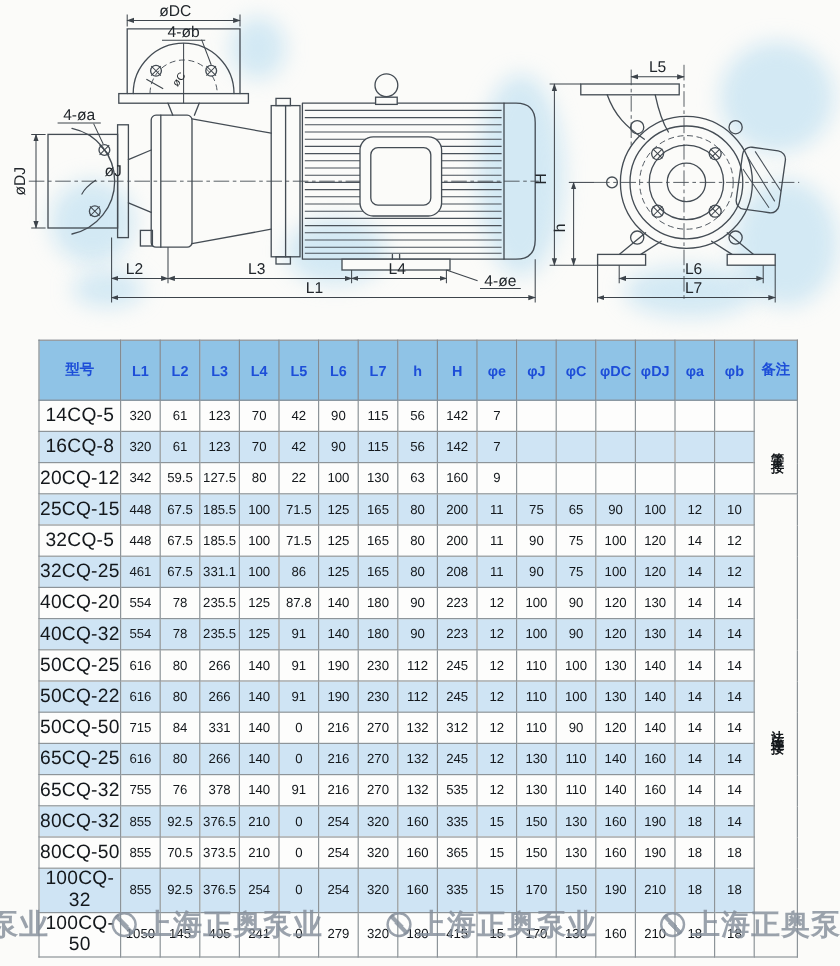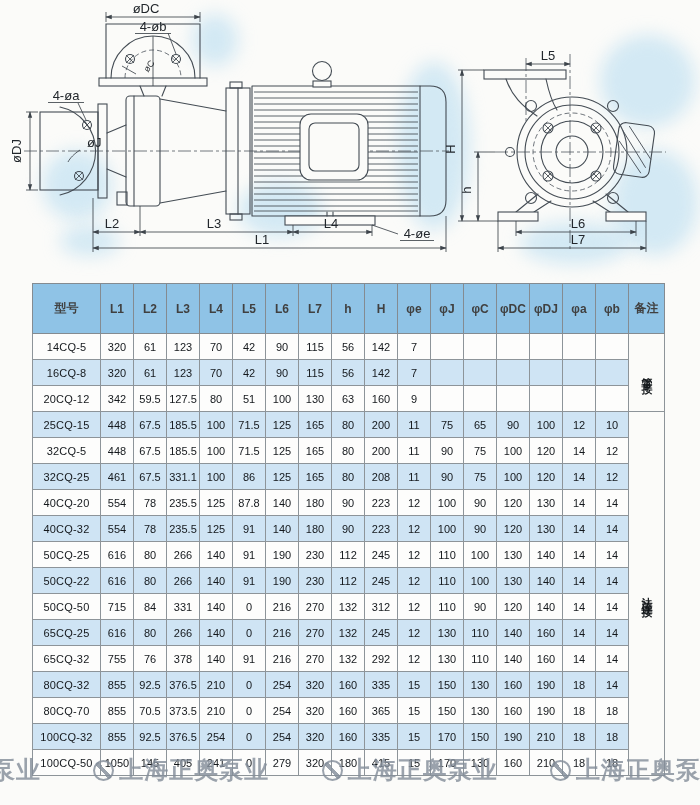--- a/index.html
+++ b/index.html
@@ -18,25 +18,25 @@
   svg.drawing .cl    { stroke:#51585f; stroke-width:.8; fill:none; stroke-dasharray:13 3 3 3; }
   svg.drawing .dash  { stroke:#4a525a; stroke-width:.8; fill:none; stroke-dasharray:5 3; }
   svg.drawing .white { fill:#fbfbf9; }
   svg.drawing text   { font-family:"Liberation Sans", sans-serif; font-size:13px; fill:#22272c; }
   svg.drawing text.tiny { font-size:9px; }
 
   
   table.dim-table { position:absolute; left:32px; top:283px; width:632px;
     border-collapse:collapse; table-layout:fixed; }
   .dim-table th { background:#8fc3e6; border:1px solid #848b91; height:50px;
-    font-size:12px; font-weight:700; color:#404040; text-align:center; }
+    font-size:12px; font-weight:700; color:#1d4ed8; text-align:center; }
   .dim-table td { background:#fdfdfc; border:1px solid #8d9499; height:26px;
     font-size:11px; color:#14181c; text-align:center; overflow:hidden; }
   .dim-table tr.alt td { background:#cfe4f4; }
-  .dim-table td.model { font-size:11px; letter-spacing:.2px; }
+  .dim-table td.model { font-size:16px; letter-spacing:.2px; }
   .dim-table td.remark, .dim-table tr.alt td.remark { background:#fbfbf9;
     writing-mode:vertical-rl; text-orientation:upright; letter-spacing:3px;
     font-size:11px; font-weight:700; padding:4px 0; }
 
   
   .watermark { position:absolute; left:-34px; top:750px; width:760px; height:40px;
     display:flex; align-items:center; justify-content:space-between;
     color:rgba(132,142,154,.82); pointer-events:none; z-index:5; }
   .wm-item { display:flex; align-items:center; gap:5px; white-space:nowrap; }
   .wm-text { font-size:24px; font-weight:700; letter-spacing:1px; }
@@ -307,21 +307,21 @@
           <td class=""></td>
           <td class=""></td>
           <td class=""></td>
         </tr>
         <tr>
           <td class="model">20CQ-12</td>
           <td class="">342</td>
           <td class="">59.5</td>
           <td class="">127.5</td>
           <td class="">80</td>
-          <td class="">51</td>
+          <td class="">22</td>
           <td class="">100</td>
           <td class="">130</td>
           <td class="">63</td>
           <td class="">160</td>
           <td class="">9</td>
           <td class=""></td>
           <td class=""></td>
           <td class=""></td>
           <td class=""></td>
           <td class=""></td>
@@ -502,21 +502,21 @@
         <tr>
           <td class="model">65CQ-32</td>
           <td class="">755</td>
           <td class="">76</td>
           <td class="">378</td>
           <td class="">140</td>
           <td class="">91</td>
           <td class="">216</td>
           <td class="">270</td>
           <td class="">132</td>
-          <td class="">292</td>
+          <td class="">535</td>
           <td class="">12</td>
           <td class="">130</td>
           <td class="">110</td>
           <td class="">140</td>
           <td class="">160</td>
           <td class="">14</td>
           <td class="">14</td>
         </tr>
         <tr class="alt">
           <td class="model">80CQ-32</td>
@@ -531,21 +531,21 @@
           <td class="">335</td>
           <td class="">15</td>
           <td class="">150</td>
           <td class="">130</td>
           <td class="">160</td>
           <td class="">190</td>
           <td class="">18</td>
           <td class="">14</td>
         </tr>
         <tr>
-          <td class="model">80CQ-70</td>
+          <td class="model">80CQ-50</td>
           <td class="">855</td>
           <td class="">70.5</td>
           <td class="">373.5</td>
           <td class="">210</td>
           <td class="">0</td>
           <td class="">254</td>
           <td class="">320</td>
           <td class="">160</td>
           <td class="">365</td>
           <td class="">15</td>

